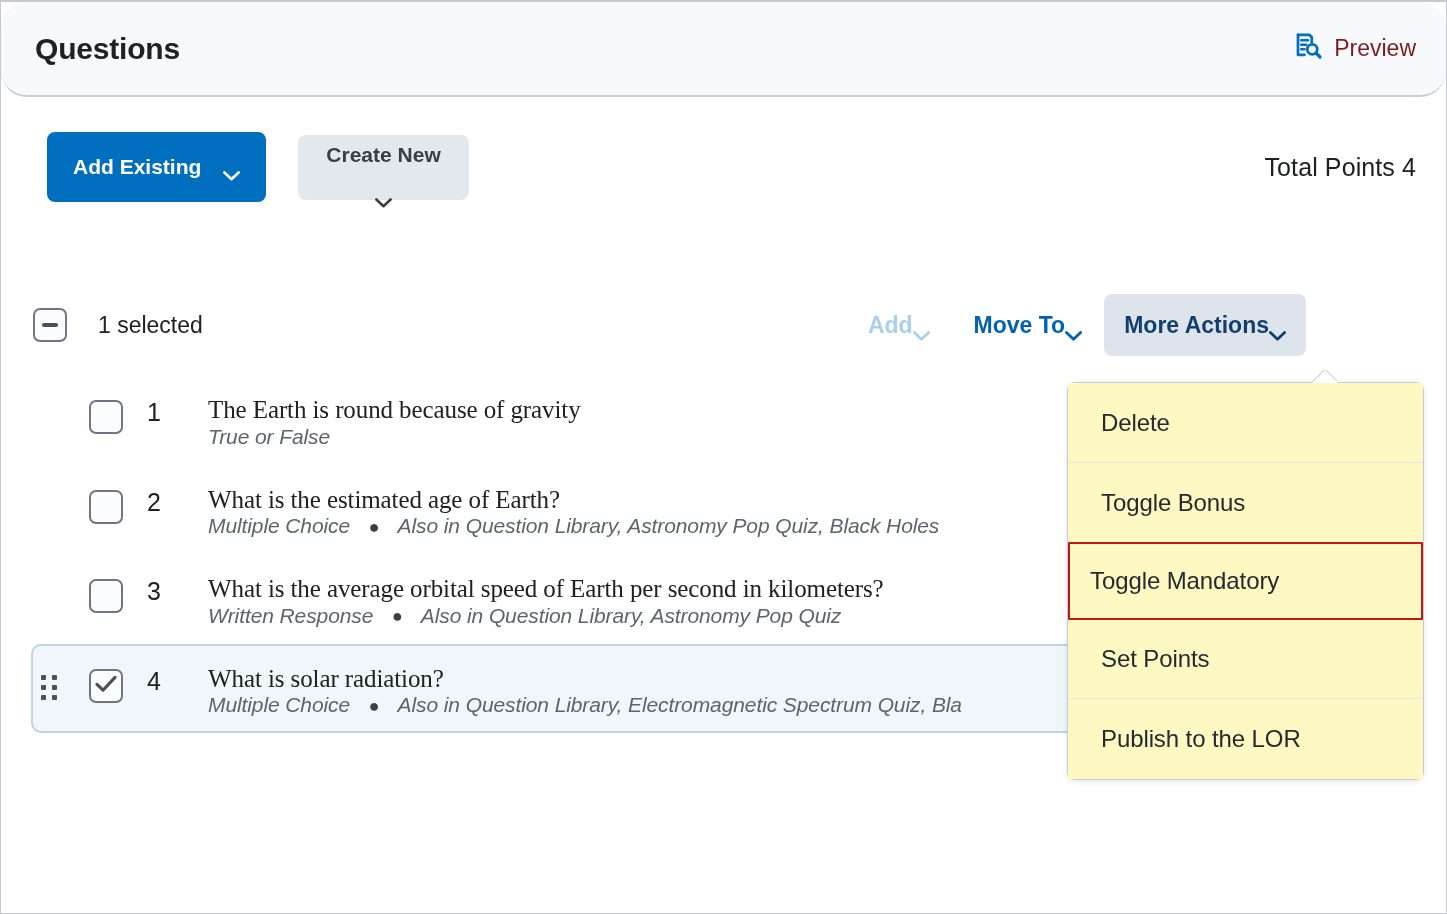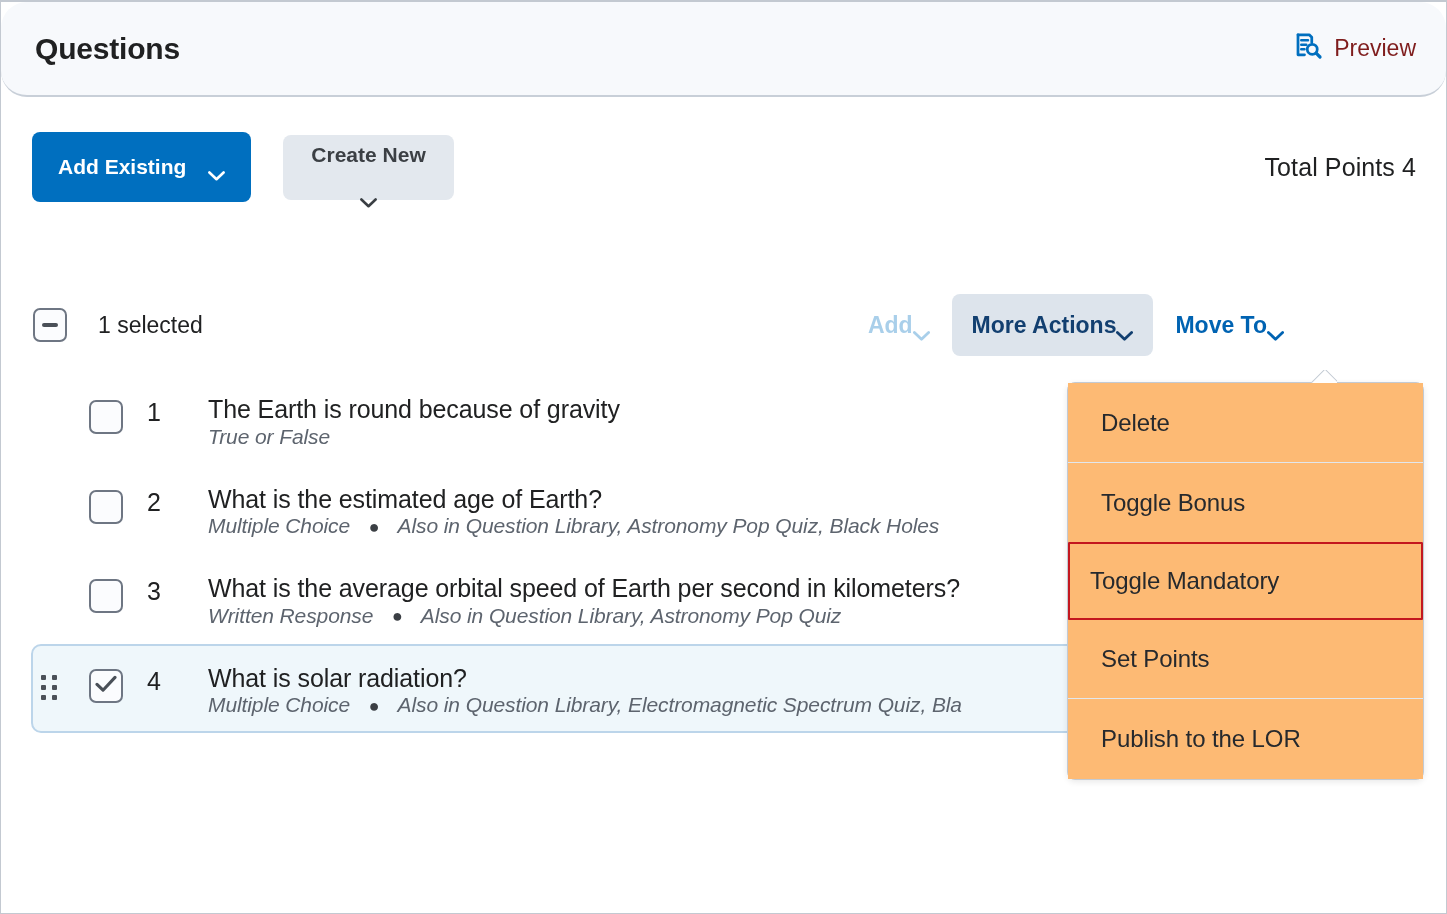--- a/index.html
+++ b/index.html
@@ -69,20 +69,21 @@
     border: none;
     border-radius: 8px;
     font-family: "Liberation Sans", sans-serif;
     font-size: 21px;
     font-weight: bold;
     display: inline-flex;
     align-items: center;
     gap: 22px;
     cursor: pointer;
     white-space: nowrap;
+    margin-left: 15px;
   }
   .btn-primary {
     background: #006fbf;
     color: #ffffff;
     height: 70px;
     padding: 0 26px;
   }
   .btn-secondary {
     background: #e3e8ee;
     color: #3b3f44;
@@ -222,20 +223,21 @@
     flex: 1 1 auto;
     min-width: 0;
     padding-left: 27px;
     padding-right: 10px;
   }
   .q-title {
     font-size: 25px;
     color: #202122;
     line-height: 1.18;
     letter-spacing: -0.1px;
+    font-family: Liberation Serif, serif;
   }
   .q-meta {
     margin-top: 0;
     font-size: 21px;
     color: #5d646e;
     white-space: nowrap;
     overflow: hidden;
     letter-spacing: -0.1px;
     font-style: italic;
   }
@@ -280,21 +282,21 @@
   }
   .menu-item {
     height: 80px;
     display: flex;
     align-items: center;
     padding-left: 33px;
     font-size: 24px;
     color: #26292d;
     cursor: pointer;
     border-bottom: 1px solid #e2e7ec;
-    background: #fdba74;
+    background: #fef9c3;
     letter-spacing: -0.1px;
   }
   .menu-item:last-child { border-bottom: none; }
   .menu-item.highlighted {
     border: 2px solid #c3171e;
     border-radius: 1px;
     padding-left: 20px;
     height: 78px;
     margin: -1px 0;
     position: relative;
@@ -350,36 +352,36 @@
 
     <div class="bar-actions">
       <button class="link-btn link-disabled">
         <span>Add</span>
         <span class="caret">
           <svg width="17" height="10" viewBox="0 0 17 10">
               <path d="M1.4 1.5L8.5 8.2L15.6 1.5" stroke="#a9cfea" stroke-width="2.8" fill="none" stroke-linecap="round" stroke-linejoin="round"></path>
             </svg>
         </span>
       </button>
+      <button class="link-btn link-active">
+        <span>Move To</span>
+        <span class="caret">
+          <svg width="17" height="10" viewBox="0 0 17 10">
+              <path d="M1.4 1.5L8.5 8.2L15.6 1.5" stroke="#0063b2" stroke-width="2.8" fill="none" stroke-linecap="round" stroke-linejoin="round"></path>
+            </svg>
+        </span>
+      </button>
       <button class="link-btn link-toggled">
         <span>More Actions</span>
         <span class="caret">
           <svg width="17" height="10" viewBox="0 0 17 10">
               <path d="M1.4 1.5L8.5 8.2L15.6 1.5" stroke="#123f70" stroke-width="2.8" fill="none" stroke-linecap="round" stroke-linejoin="round"></path>
             </svg>
         </span>
       </button>
-      <button class="link-btn link-active">
-        <span>Move To</span>
-        <span class="caret">
-          <svg width="17" height="10" viewBox="0 0 17 10">
-              <path d="M1.4 1.5L8.5 8.2L15.6 1.5" stroke="#0063b2" stroke-width="2.8" fill="none" stroke-linecap="round" stroke-linejoin="round"></path>
-            </svg>
-        </span>
-      </button>
     </div>
   </div>
 
   <div class="question-list">
 
     <div class="q-row">
       <div class="q-check-wrap">
         <span class="checkbox"></span>
       </div>
       <div class="q-index">1</div>

